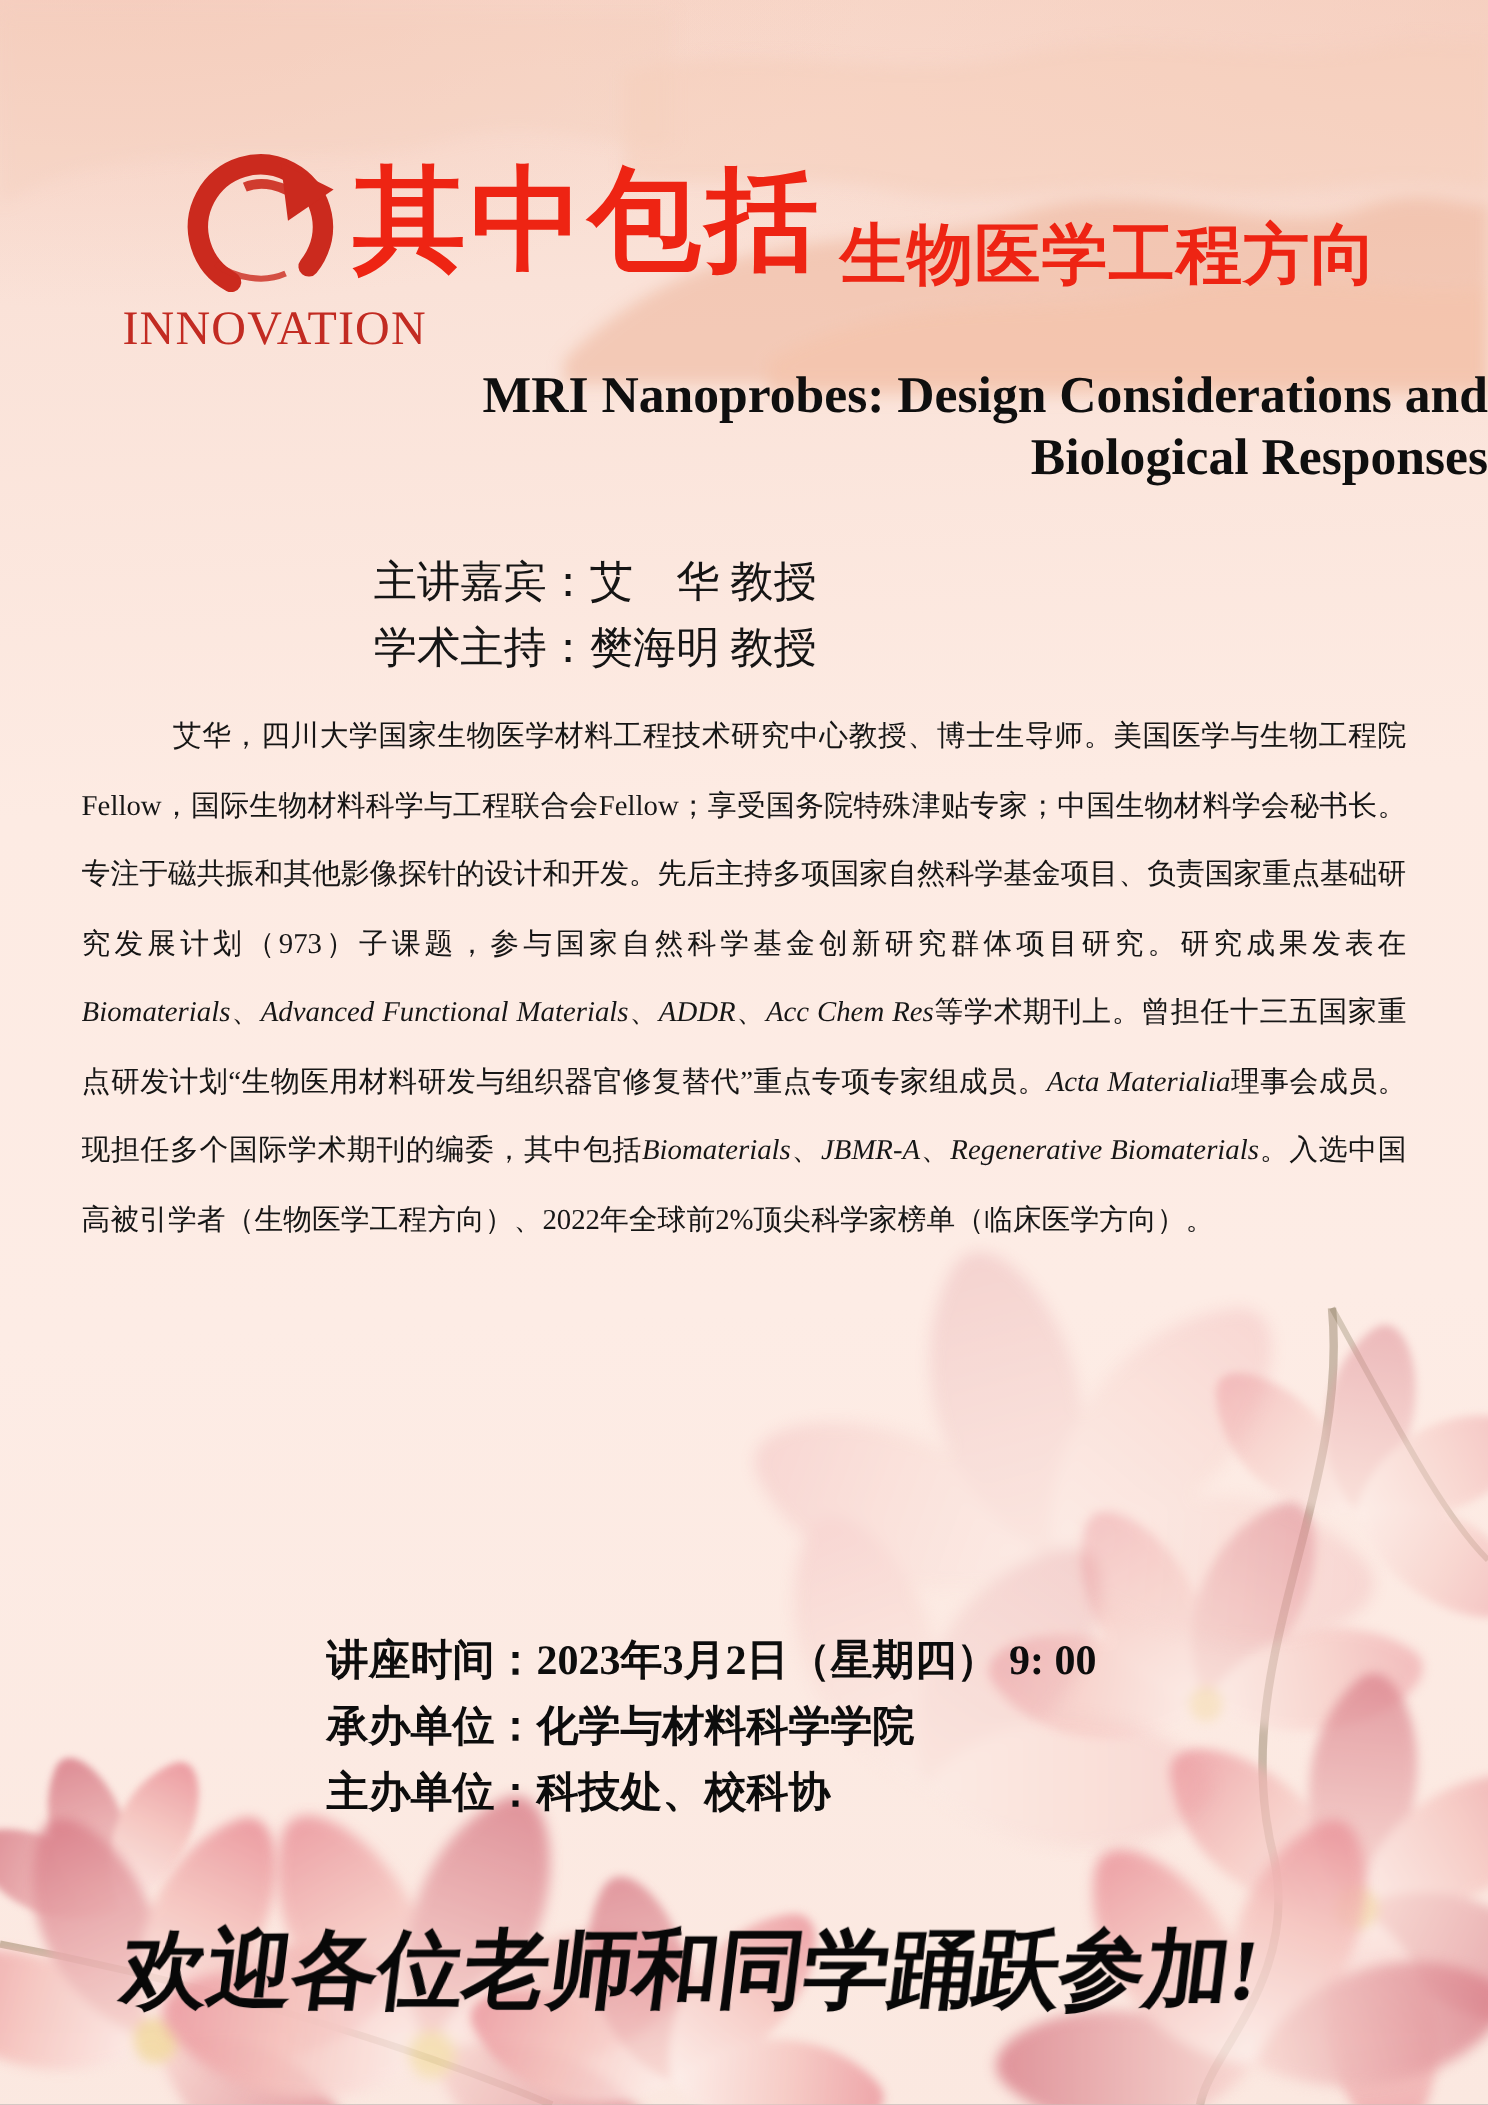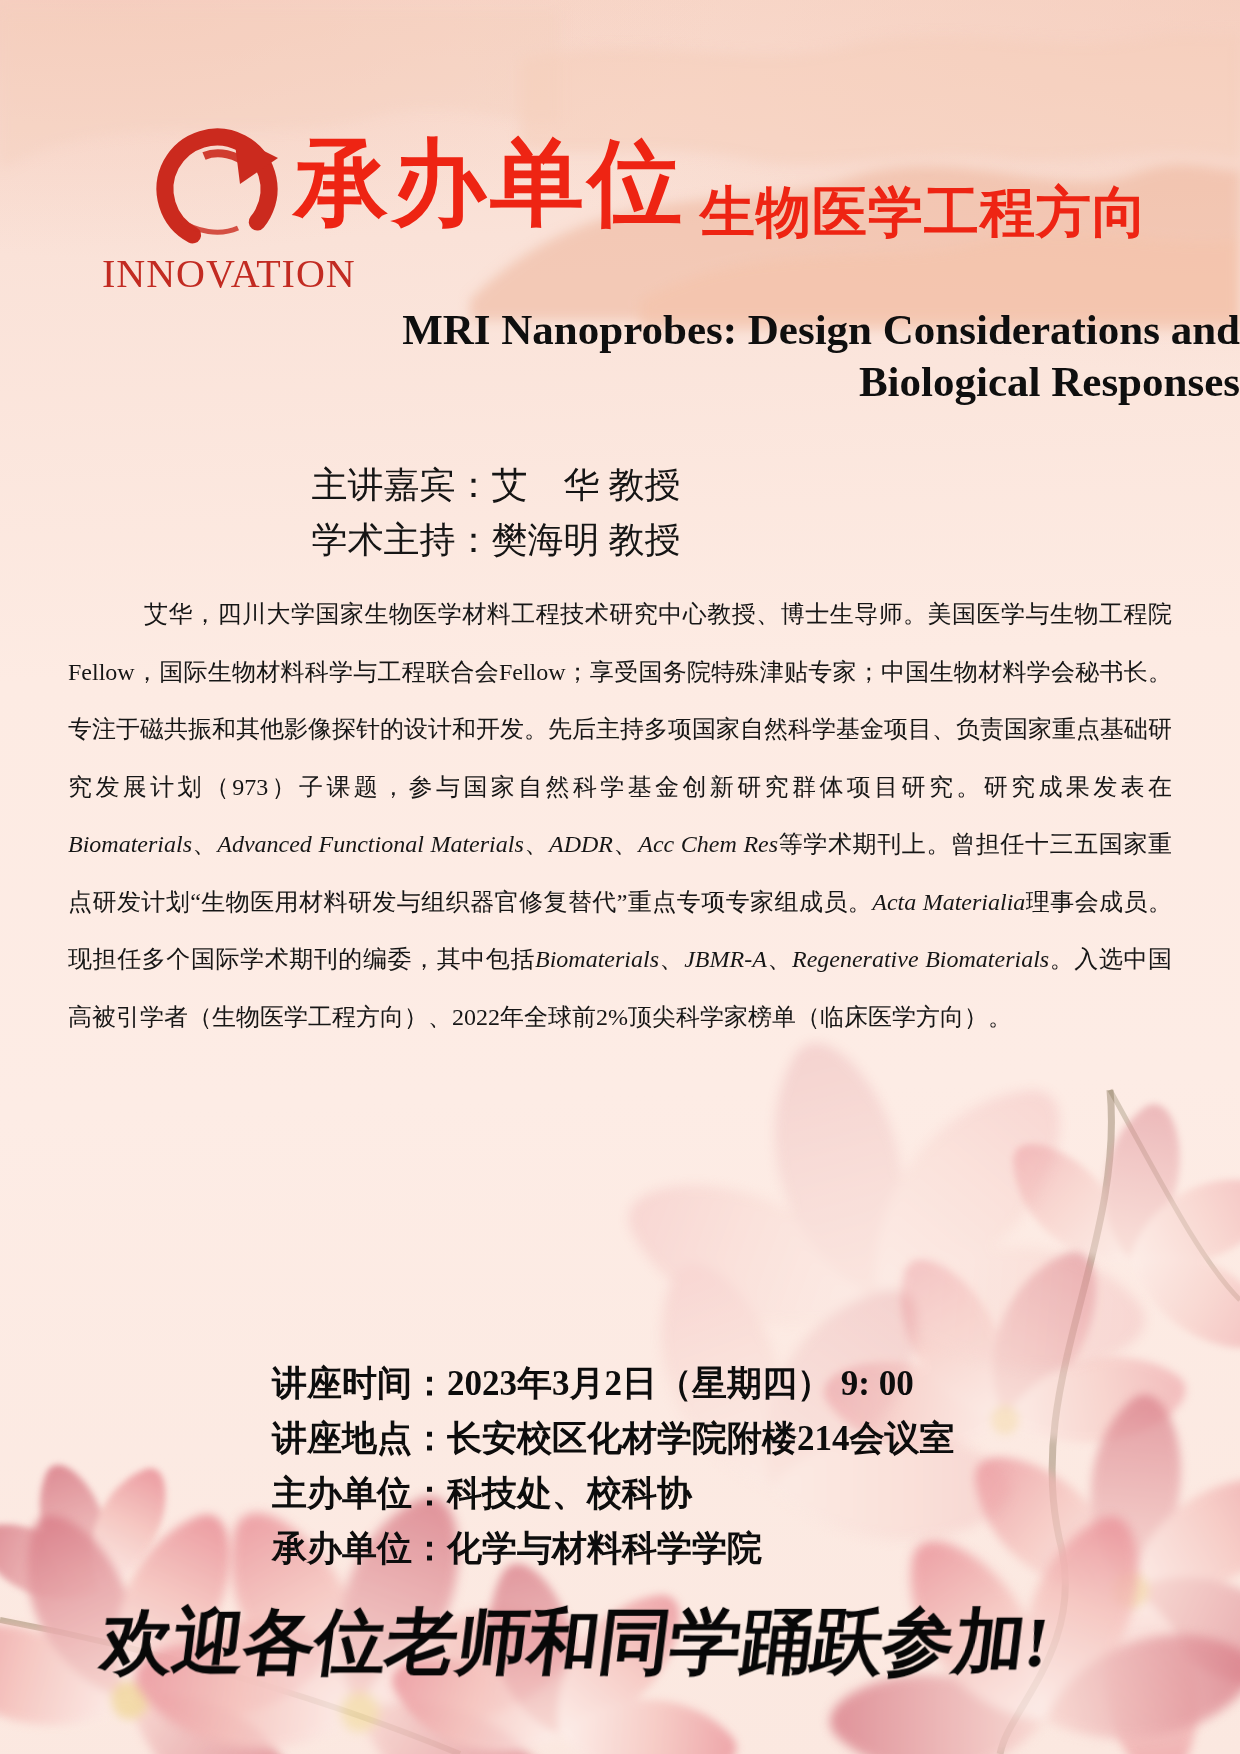--- a/index.html
+++ b/index.html
@@ -159,45 +159,42 @@
     <svg viewBox="0 0 142 142" width="142" height="142">
       <g fill="none" stroke="#cb2a1e">
         <circle cx="71" cy="73" r="52" stroke-width="17" stroke-linecap="round" stroke-dasharray="255 72" transform="rotate(118 71 73)"></circle>
         <path d="M104,50 C90,38 72,34 58,40" stroke-width="8" opacity="0.9"></path>
       </g>
       <path d="M88,20 L132,42 L94,68 Z" fill="#cb2a1e"></path>
       <path d="M34,104 C50,116 74,120 92,112" stroke="#cb2a1e" stroke-width="5" fill="none" opacity="0.8"></path>
     </svg>
   </div>
   <div class="layer innovation">INNOVATION</div>
-  <div class="layer forum-title">承办单位</div>
+  <div class="layer forum-title">其中包括</div>
   <div class="layer lecture-no">生物医学工程方向</div>
 
   <div class="layer title">
     <div>MRI Nanoprobes: Design Considerations and</div>
     <div>Biological Responses</div>
   </div>
 
   <div class="layer speakers">
     <div>主讲嘉宾：艾　华 教授</div>
     <div>学术主持：樊海明 教授</div>
   </div>
 
   <div class="layer bio"><span>艾华，四川大学国家生物医学材料工程技术研究中心教授、博士生导师。美国医学与生物工程院Fellow，国际生物材料科学与工程联合会Fellow；享受国务院特殊津贴专家；中国生物材料学会秘书长。专注于磁共振和其他影像探针的设计和开发。先后主持多项国家自然科学基金项目、负责国家重点基础研究发展计划（973）子课题，参与国家自然科学基金创新研究群体项目研究。研究成果发表在</span><span class="em">Biomaterials</span><span>、</span><span class="em">Advanced Functional Materials</span><span>、</span><span class="em">ADDR</span><span>、</span><span class="em">Acc Chem Res</span><span>等学术期刊上。曾担任十三五国家重点研发计划“生物医用材料研发与组织器官修复替代”重点专项专家组成员。</span><span class="em">Acta Materialia</span><span>理事会成员。现担任多个国际学术期刊的编委，其中包括</span><span class="em">Biomaterials</span><span>、</span><span class="em">JBMR-A</span><span>、</span><span class="em">Regenerative Biomaterials</span><span>。入选中国高被引学者（生物医学工程方向）、2022年全球前2%顶尖科学家榜单（临床医学方向）。</span></div>
 
   <div class="layer details">
     <div class="row">
       <span>讲座时间：</span><span>2023年3月2日（星期四） 9: 00</span>
     </div>
     <div class="row">
-      <span>讲座地点：</span><span>长安校区化材学院附楼214会议室</span>
+      <span>承办单位：</span><span>化学与材料科学学院</span>
     </div>
     <div class="row">
       <span>主办单位：</span><span>科技处、校科协</span>
     </div>
-    <div class="row">
-      <span>承办单位：</span><span>化学与材料科学学院</span>
-    </div>
   </div>
 
   <div class="layer footer">欢迎各位老师和同学踊跃参加!</div>
 
 </div>
 
 </body></html>

